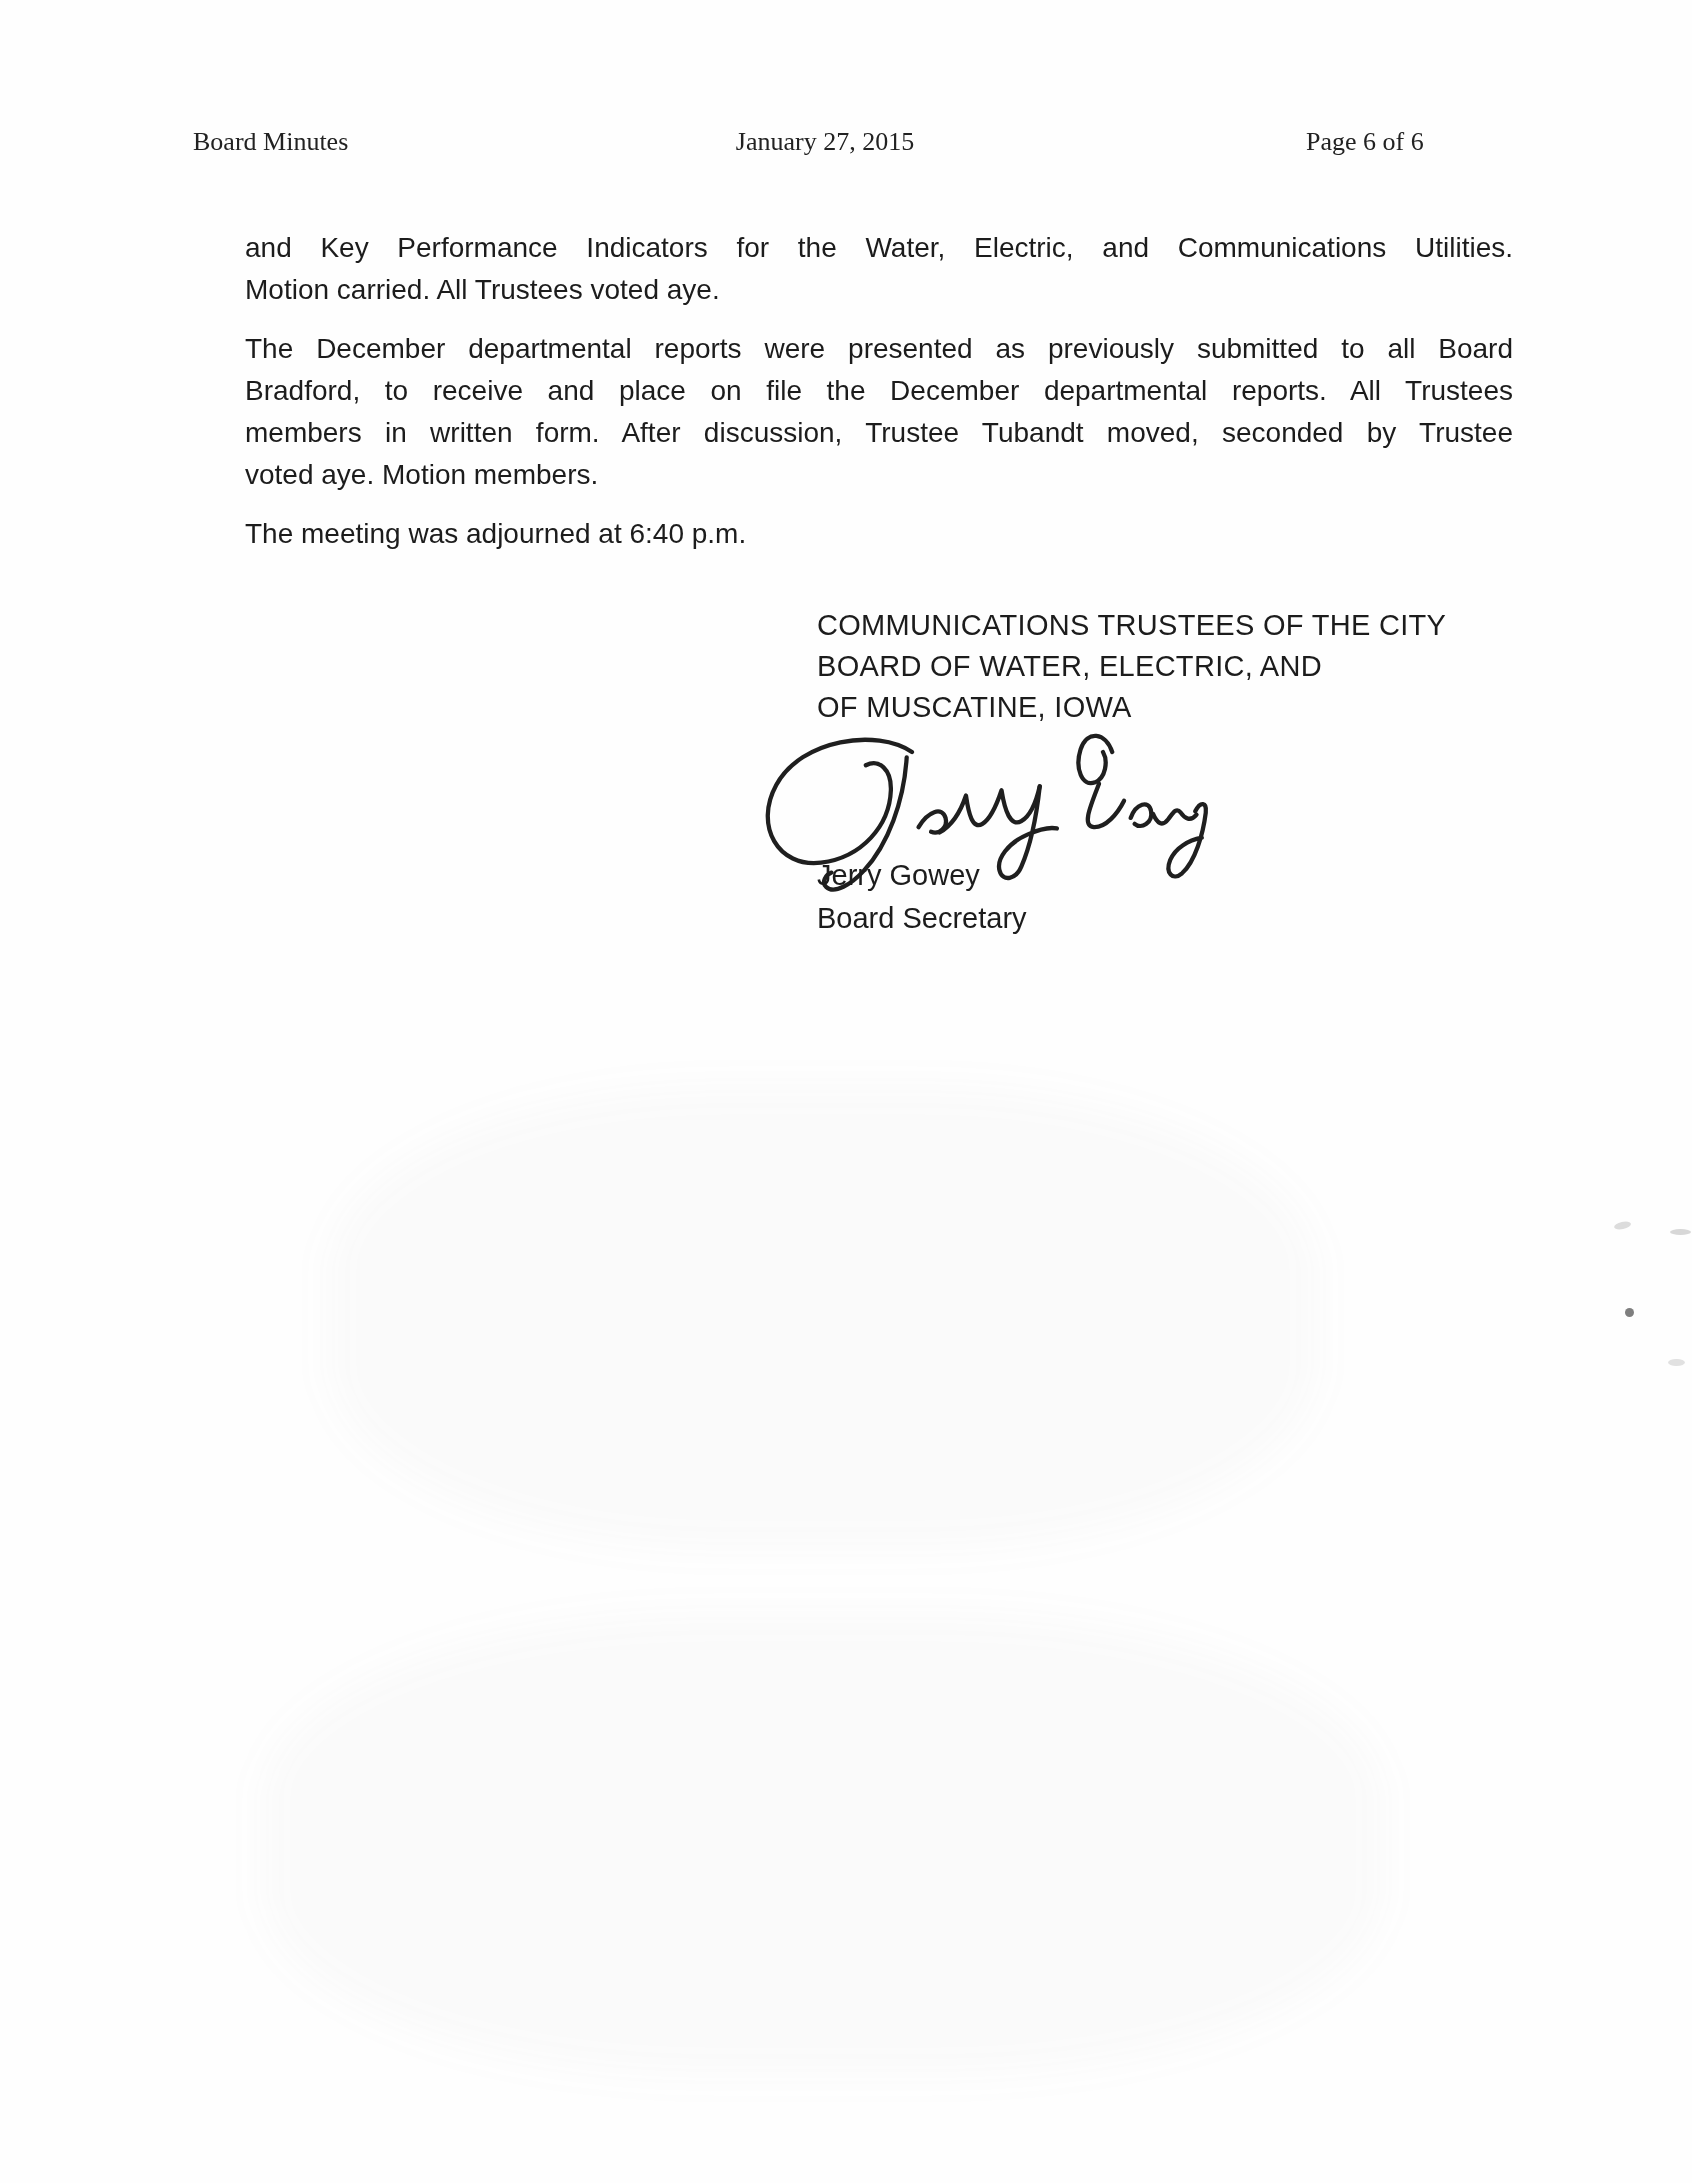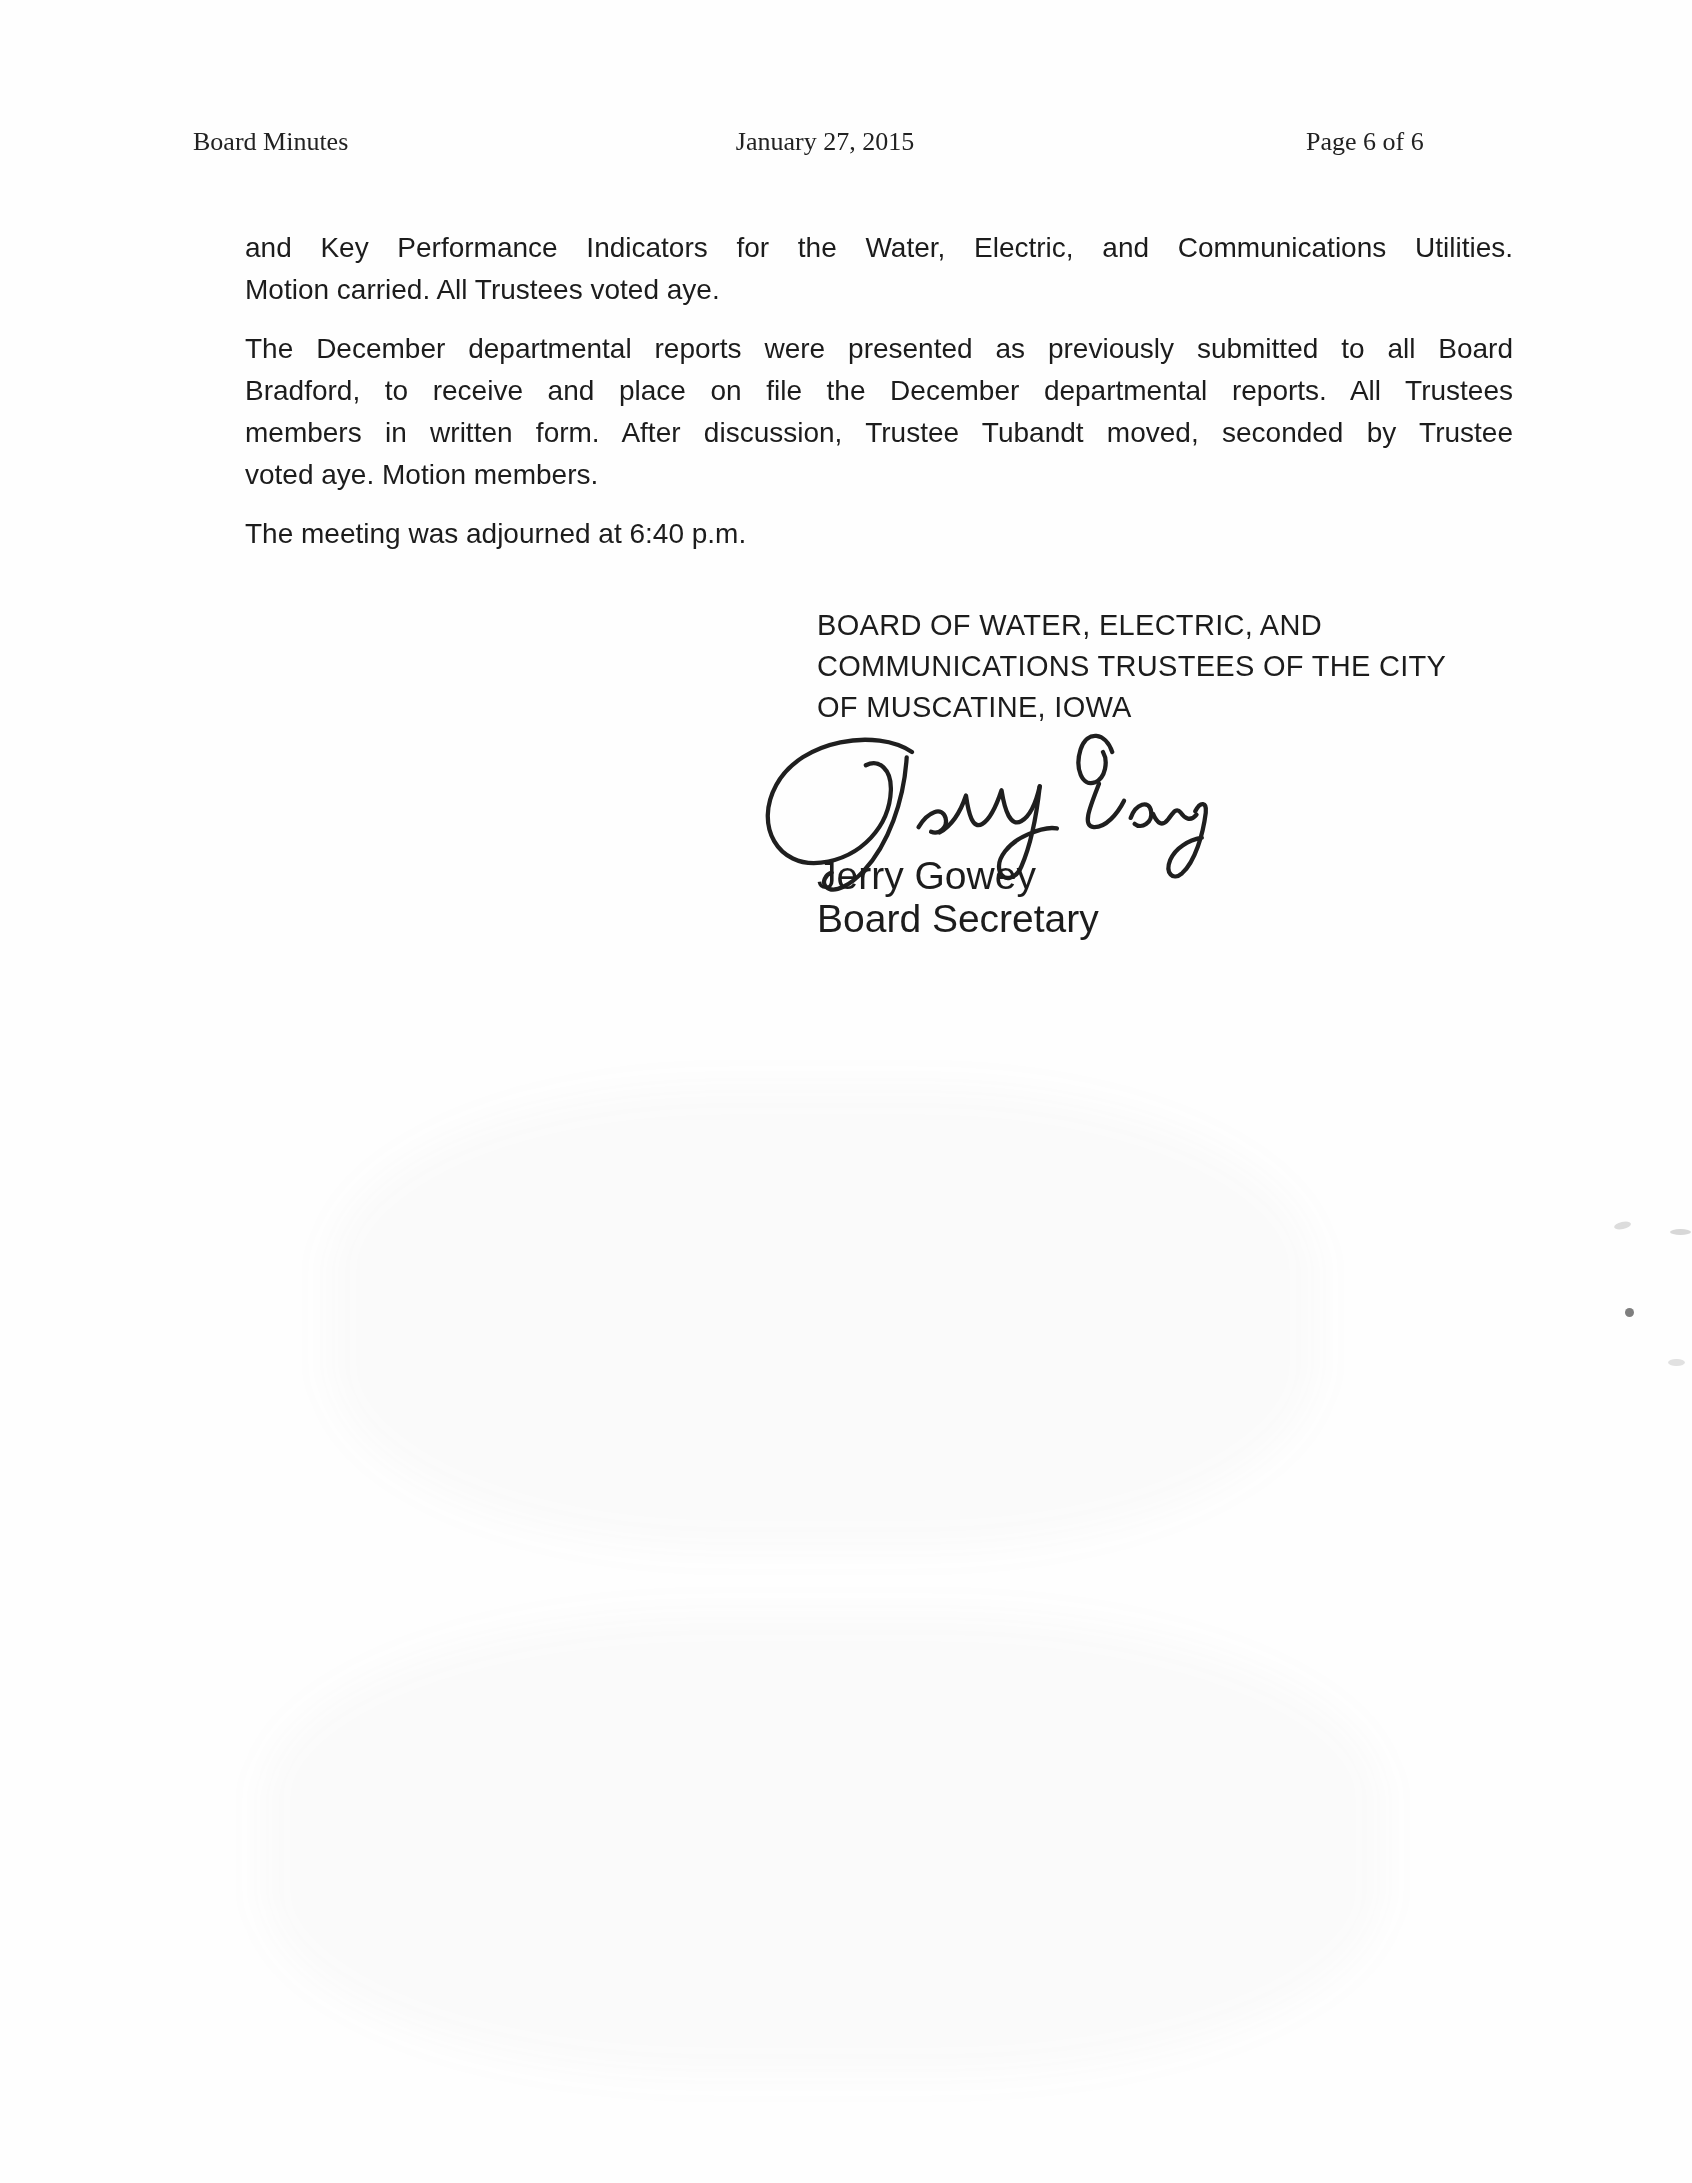--- a/index.html
+++ b/index.html
@@ -54,21 +54,21 @@
     position: absolute;
     left: 742px;
     top: 727px;
     width: 471px;
     height: 168px;
   }
   .signer {
     position: absolute;
     left: 817px;
     top: 854px;
-    font-size: 39px;
+    font-size: 29px;
     line-height: 43px;
   }
 
   
   .speck { position: absolute; border-radius: 50%; }
   .speck.s1 { left: 1614px; top: 1222px; width: 17px; height: 6.6px; background: rgba(100,100,100,0.22); transform: rotate(-12deg); }
   .speck.s2 { left: 1670px; top: 1229px; width: 21px; height: 6px;  background: rgba(100,100,100,0.25); }
   .speck.s3 { left: 1625px; top: 1308px; width: 9.2px; height: 9.2px; background: rgba(40,40,40,0.6); }
   .speck.s4 { left: 1668px; top: 1359px; width: 17px; height: 7.2px; background: rgba(110,110,110,0.2); }
   .smudge { position: absolute; background: rgba(120,120,120,0.03); filter: blur(18.4px); border-radius: 40%; }
@@ -94,22 +94,22 @@
       <span class="jl">Bradford, to receive and place on file the December departmental reports. All Trustees</span>
       <span class="jl">members in written form. After discussion, Trustee Tubandt moved, seconded by Trustee</span>
       <span class="jl last">voted aye. Motion members.</span>
     </p>
     <p class="para">
       <span class="jl last">The meeting was adjourned at 6:40 p.m.</span>
     </p>
   </div>
 
   <div class="closing-org">
+    <div>COMMUNICATIONS TRUSTEES OF THE CITY</div>
     <div>BOARD OF WATER, ELECTRIC, AND</div>
-    <div>COMMUNICATIONS TRUSTEES OF THE CITY</div>
     <div>OF MUSCATINE, IOWA</div>
   </div>
 
   <svg class="signature-svg" viewBox="0 0 715 255" fill="none" stroke="#1f1f1f" stroke-width="6.5" stroke-linecap="round" stroke-linejoin="round" aria-label="Jerry Gowey signature">
 
     <path d="M 258 38 C 205 2, 90 18, 52 88 C 18 150, 55 214, 120 206 C 182 198, 224 150, 226 96 C 227 64, 208 48, 188 58"></path>
 
     <path d="M 250 46 C 246 112, 222 178, 185 218 C 166 239, 140 254, 128 243 C 120 236, 127 224, 136 221"></path>
 
     <path d="M 268 152 C 282 128, 304 120, 309 138 C 313 152, 299 164, 287 159"></path>

